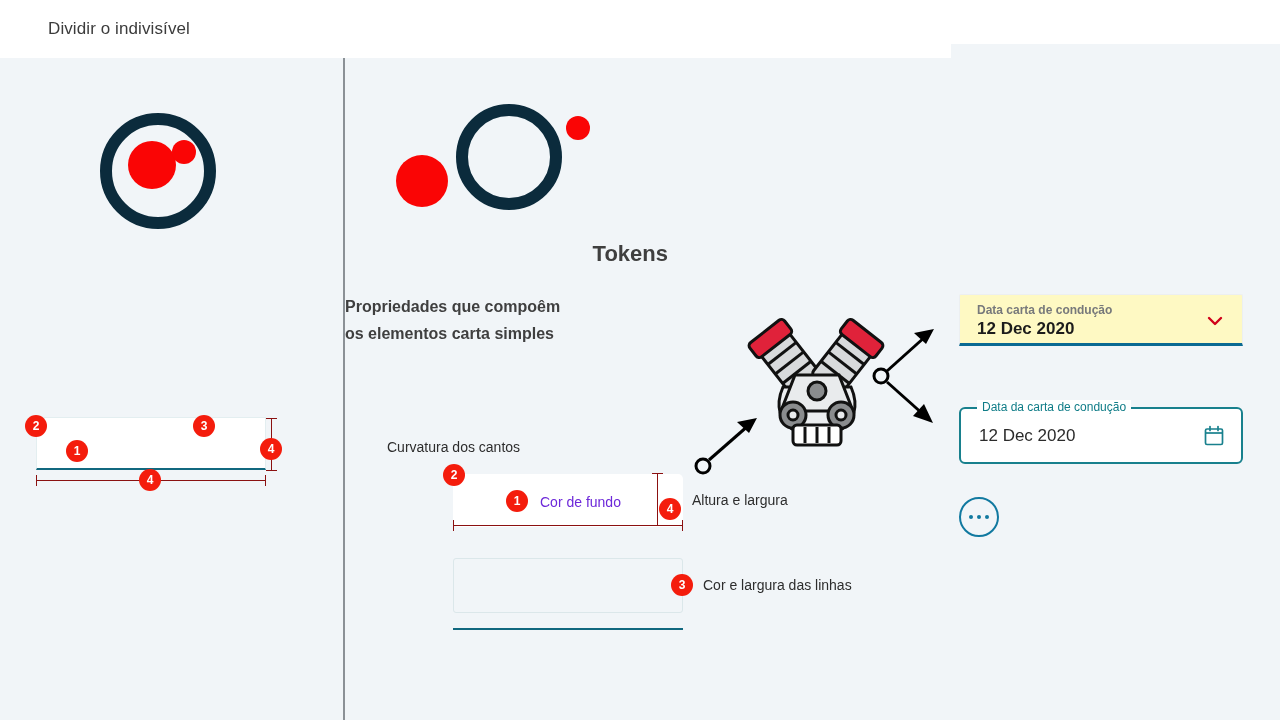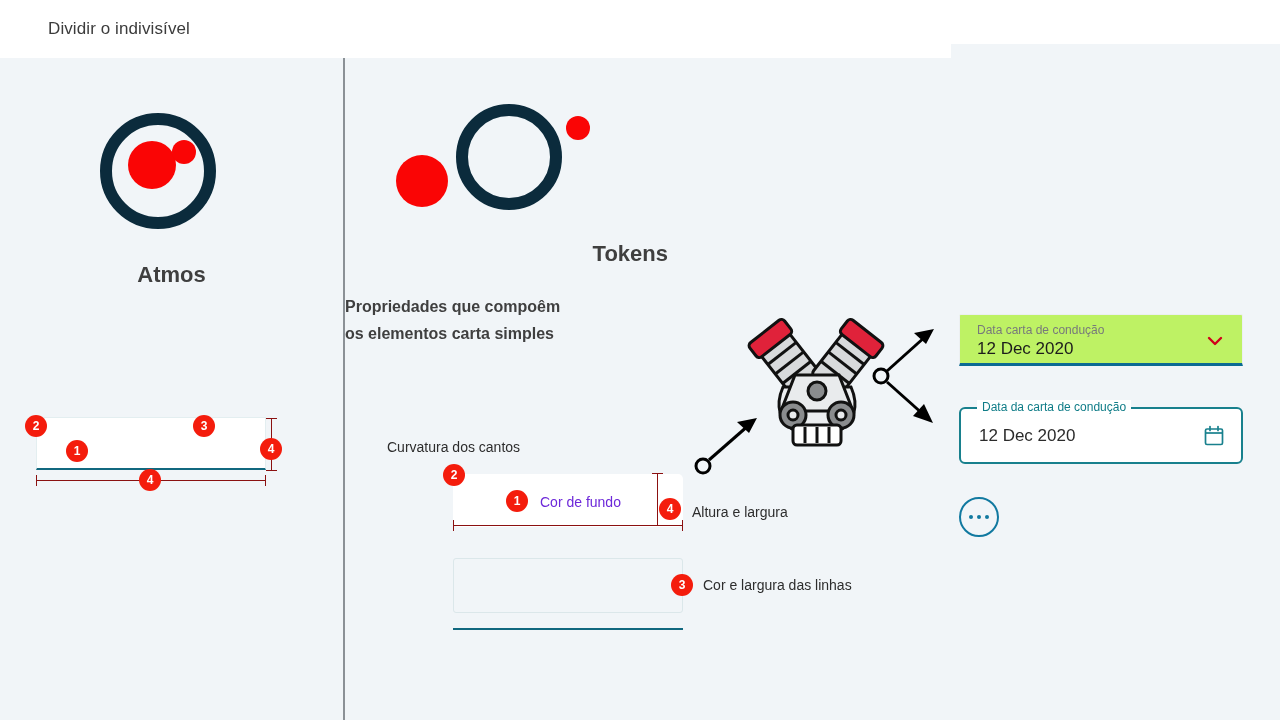--- a/index.html
+++ b/index.html
@@ -229,27 +229,28 @@
   
   .engine-wrap {
     position: absolute;
     left: 693px; top: 305px;
     width: 252px; height: 175px;
   }
 
   
   .field-filled {
     position: absolute;
-    left: 959px; top: 314px;
+    left: 959px; top: 294px;
     width: 284px; height: 52px;
-    background: #bef264;
+    background: #fef9c3;
     border: 1px solid #eceff1;
     border-bottom: 3px solid #0b6a93;
     box-sizing: border-box;
     border-radius: 2px 2px 0 0;
+    font-weight: bold;
   }
   .field-filled .lbl {
     position: absolute;
     left: 17px; top: 8px;
     font-size: 12px;
     color: #77797b;
   }
   .field-filled .val {
     position: absolute;
     left: 17px; top: 24px;
@@ -320,21 +321,20 @@
   <div class="header-bar-right"></div>
   <div class="header-title">Dividir o indivisível</div>
 
   <div class="col-divider"></div>
 
   <div class="atmos-logo">
     <div class="atmos-ring"></div>
     <div class="atmos-core"></div>
     <div class="atmos-dot"></div>
   </div>
-  <div class="atmos-name">Atmos</div>
 
   <div class="anno-box left-box"></div>
   <div class="badge" style="left:25px; top:415px;">2</div>
   <div class="badge" style="left:66px; top:440px;">1</div>
   <div class="badge" style="left:193px; top:415px;">3</div>
   <div class="badge" style="left:260px; top:438px;">4</div>
   <div class="dim-h" style="left:36px; top:480px; width:230px;"></div>
   <div class="badge" style="left:139px; top:469px;">4</div>
   <div class="dim-v" style="left:271px; top:418px; height:53px;"></div>
 
@@ -351,21 +351,21 @@
 
   <div class="side-caption" style="left:387px; top:439px;">Curvatura dos cantos</div>
 
   <div class="anno-box tokens-box"></div>
   <div class="box-inner-label" style="left:540px; top:494px;">Cor de fundo</div>
   <div class="badge" style="left:443px; top:464px;">2</div>
   <div class="badge" style="left:506px; top:490px;">1</div>
   <div class="dim-h" style="left:453px; top:525px; width:230px;"></div>
   <div class="dim-v" style="left:657px; top:473px; height:53px;"></div>
   <div class="badge" style="left:659px; top:498px;">4</div>
-  <div class="side-caption" style="left:692px; top:492px;margin-top:12px;">Altura e largura</div>
+  <div class="side-caption" style="left:692px; top:492px;">Altura e largura</div>
 
   <div class="anno-box lines-box"></div>
   <div class="lines-underline"></div>
   <div class="badge" style="left:671px; top:574px;">3</div>
   <div class="side-caption" style="left:703px; top:577px;">Cor e largura das linhas</div>
 
   <div class="engine-wrap">
     <svg width="252" height="175" viewBox="0 0 252 175">
 
       <g>

